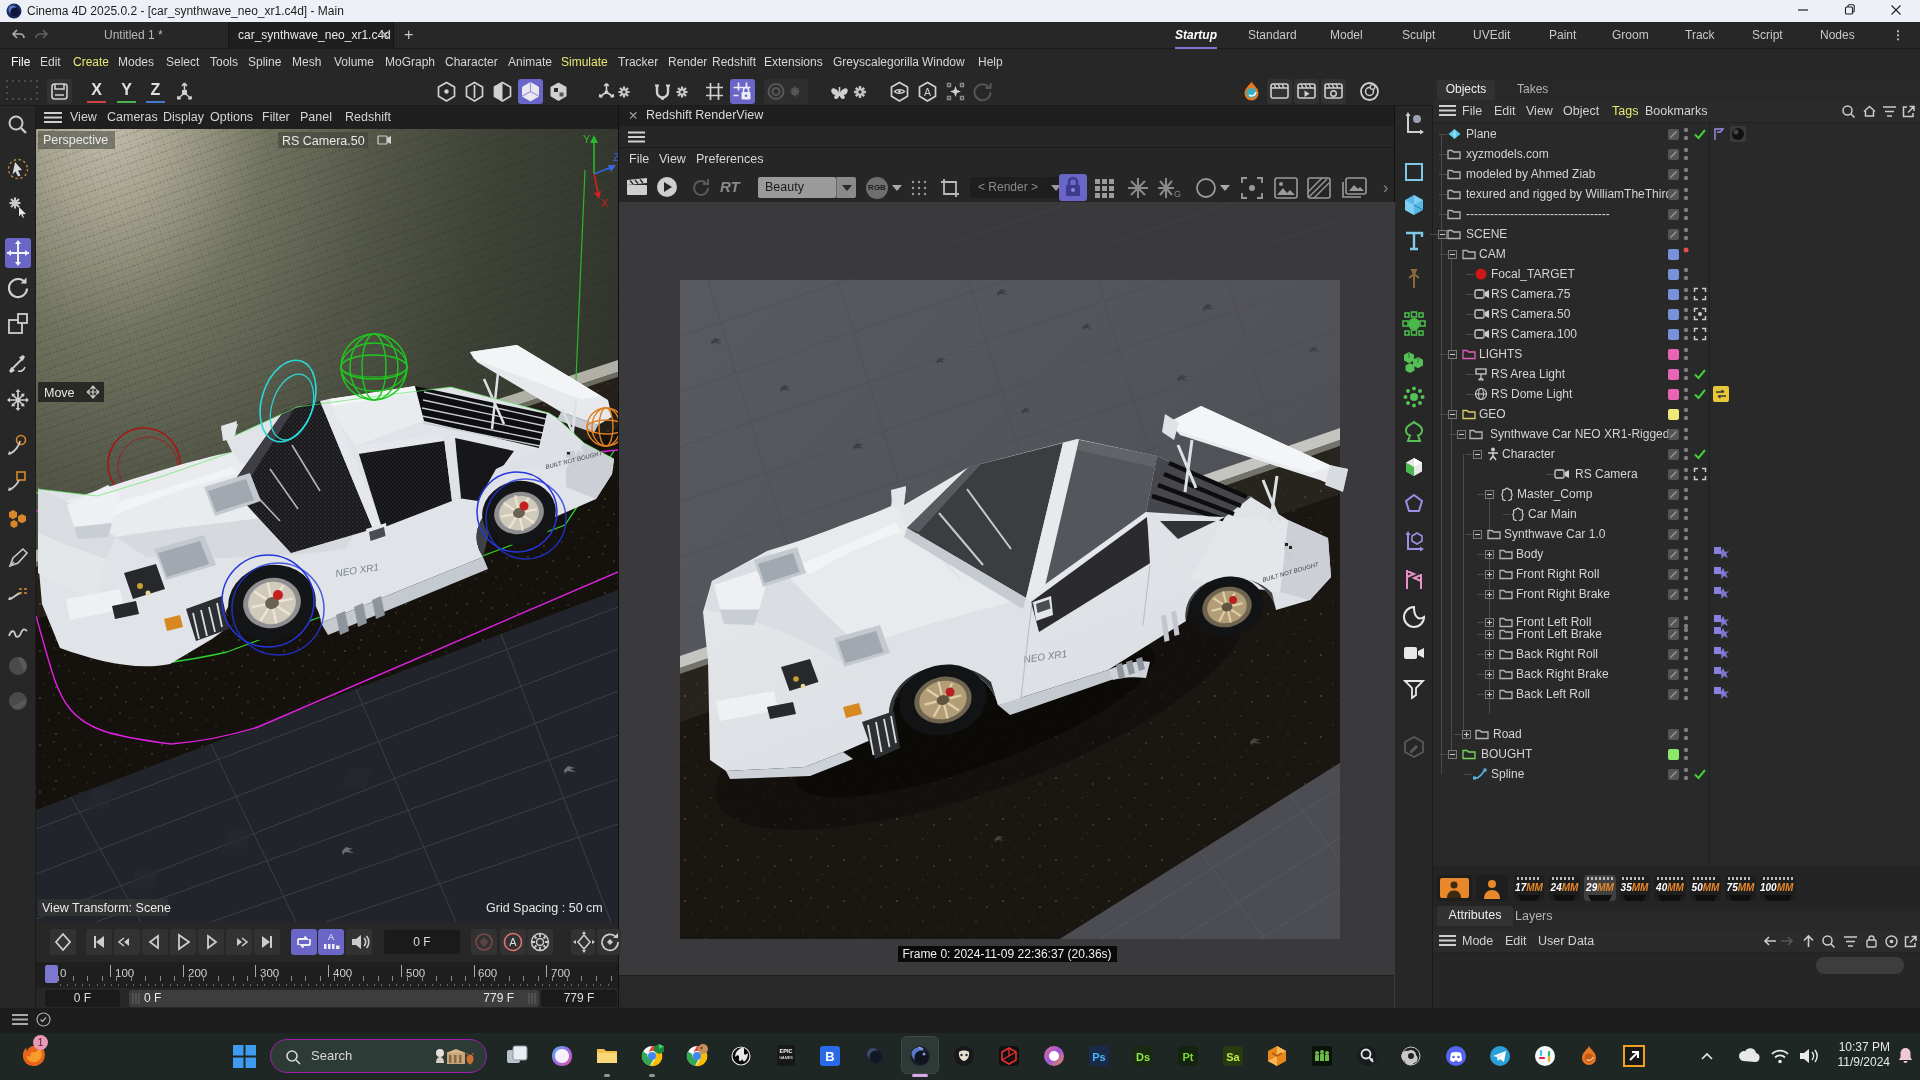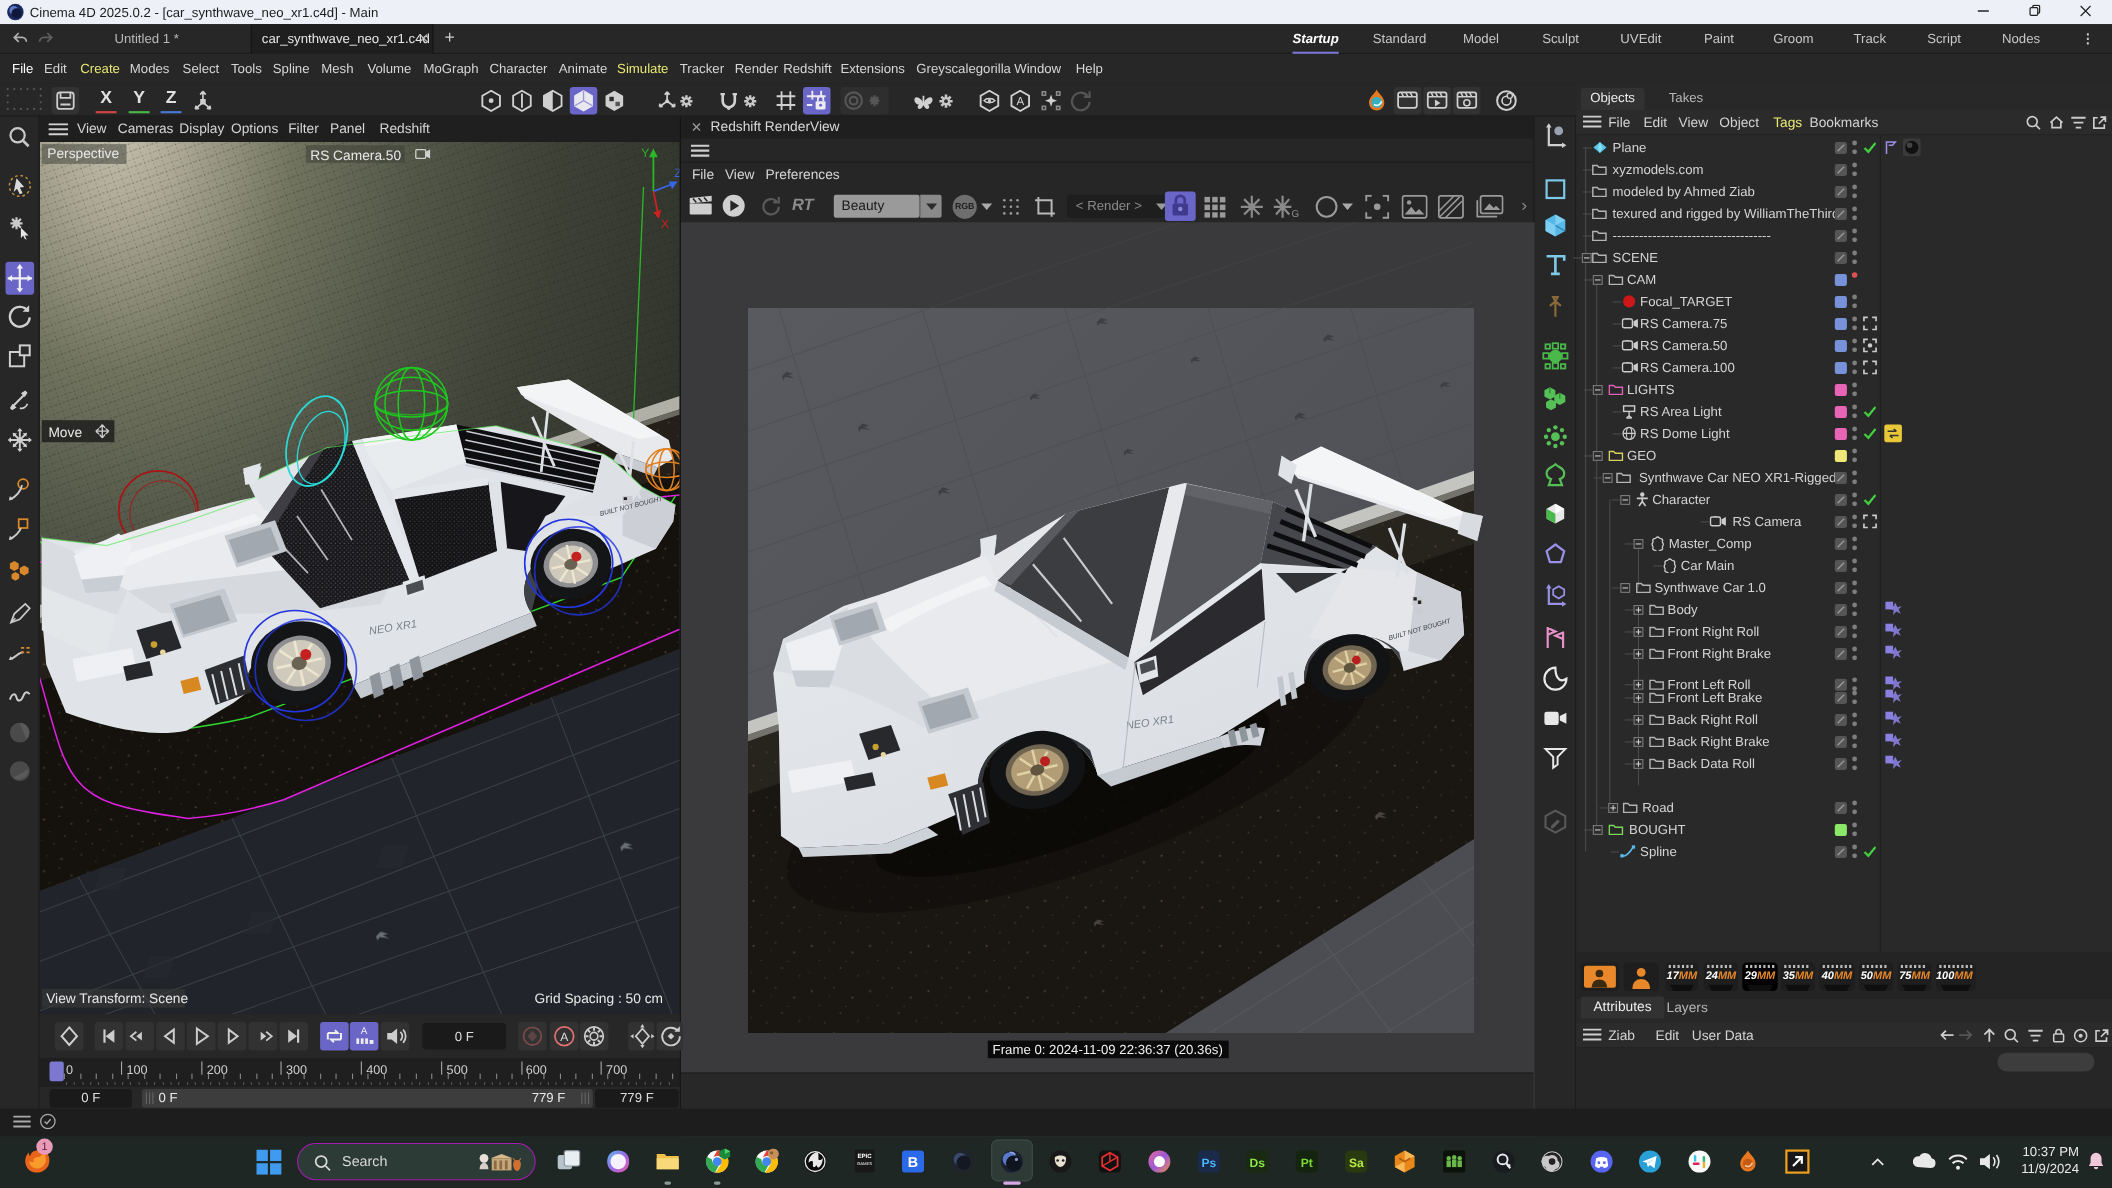--- a/index.html
+++ b/index.html
@@ -1817,21 +1817,21 @@
           </svg>
         </div>
         <div class="abs" style="left:0;top:561px;width:487px;height:20px">
           <div class="abs" style="left:44px;top:10px;width:8px;height:1px;background:#4a4a4a"></div>
           <div class="abs" style="left:52px;top:6px;width:9px;height:9px;background:#2d2d2d;border:1px solid #7a7a7a"></div>
           <div class="abs" style="left:54px;top:10px;width:5px;height:1px;background:#ccc"></div>
           <div class="abs" style="left:56px;top:8px;width:1px;height:5px;background:#ccc"></div>
           <svg class="abs" style="left:66px;top:4px" width="14" height="12" viewBox="0 0 14 12">
             <path d="M1 2.5h4l1.5 1.5H13v6.5H1z" fill="none" stroke="#b4b4b4" stroke-width="1.3"></path>
           </svg>
-          <span class="t" style="left:83px;top:3px">Back Data Roll</span>
+          <span class="t" style="left:83px;top:3px">Back Left Roll</span>
           <div class="abs" style="left:235px;top:5px;width:11px;height:11px;background:#555;border-radius:2px"><svg width="11" height="11">
               <path d="M8.5 2.5l-6 6" stroke="#999" stroke-width="1.3"></path>
             </svg></div>
           <svg class="abs" style="left:249px;top:2px" width="8" height="16">
             <circle cx="4" cy="4" r="2.2" fill="#7e7e7e"></circle>
             <circle cx="4" cy="12" r="2.2" fill="#7e7e7e"></circle>
           </svg>
           <svg class="abs" style="left:280px;top:2px" width="22" height="16">
             <rect x="1" y="1" width="7" height="7" fill="#8a80e0"></rect>
             <path d="M8 8l4 5M10 2l2 4 4-1-3 3 2 4-4-2-3 3 .5-4.5L3 7l4.5-.5z" fill="#8a80e0" opacity=".9"></path>
@@ -1921,21 +1921,21 @@
             <rect x="11" y="0" width="2" height="3" fill="#bbb"></rect>
             <rect x="15" y="0" width="2" height="3" fill="#bbb"></rect>
             <rect x="19" y="0" width="2" height="3" fill="#bbb"></rect>
             <rect x="23" y="0" width="2" height="3" fill="#bbb"></rect>
           </svg>
           <div style="position:absolute;left:0;top:7px;width:100%;text-align:center;font-size:10px;font-weight:bold;color:#fff;font-style:italic">24<span style="color:#e8882a">MM</span></div>
           <svg class="abs" style="left:0;bottom:0" width="31" height="6">
             <path d="M4 0h23l-3 6h-17z" fill="#0f0f0f"></path>
           </svg>
         </div>
-        <div class="abs" style="left:151px;top:9px;width:32px;height:26px;background:#000000;border-radius:4px;overflow:hidden">
+        <div class="abs" style="left:151px;top:9px;width:32px;height:26px;background:#404040;border-radius:4px;overflow:hidden">
           <svg class="abs" style="left:0;top:2px" width="32" height="4">
             <rect x="3" y="0" width="2" height="3" fill="#bbb"></rect>
             <rect x="7" y="0" width="2" height="3" fill="#bbb"></rect>
             <rect x="11" y="0" width="2" height="3" fill="#bbb"></rect>
             <rect x="15" y="0" width="2" height="3" fill="#bbb"></rect>
             <rect x="19" y="0" width="2" height="3" fill="#bbb"></rect>
             <rect x="23" y="0" width="2" height="3" fill="#bbb"></rect>
             <rect x="27" y="0" width="2" height="3" fill="#bbb"></rect>
           </svg>
           <div style="position:absolute;left:0;top:7px;width:100%;text-align:center;font-size:10px;font-weight:bold;color:#fff;font-style:italic">29<span style="color:#e8882a">MM</span></div>
@@ -2017,21 +2017,21 @@
           </svg>
         </div>
       </div>
   <div id="rattr">
     <div style="position:absolute;left:4px;top:-24px;width:76px;height:20px;background:#323232;border-radius:3px 3px 0 0;color:#eee;text-align:center;line-height:19px;font-size:12.5px">Attributes</div>
     <span class="t" style="left:82px;top:-21px;color:#b5b5b5;font-size:12.5px">Layers</span>
     <div style="position:absolute;left:0;top:0;width:100%;height:23px;background:#2b2b2b;border-bottom:1px solid #222">
       <svg class="abs" style="left:6px;top:5px" width="17" height="12" viewBox="0 0 17 12">
             <path d="M0 1h17M0 5.5h17M0 10h17" stroke="#cfcfcf" stroke-width="1.8"></path>
           </svg>
-      <span class="t" style="left:29px;top:4px;color:#d2d2d2;font-size:12.5px">Ziab</span>
+      <span class="t" style="left:29px;top:4px;color:#d2d2d2;font-size:12.5px">Mode</span>
           <span class="t" style="left:72px;top:4px;color:#d2d2d2;font-size:12.5px">Edit</span>
           <span class="t" style="left:105px;top:4px;color:#d2d2d2;font-size:12.5px">User Data</span>
       <svg class="abs" style="left:330px;top:5px" width="14" height="12" viewBox="0 0 14 12">
             <path d="M13 6H2M6 2L2 6l4 4" fill="none" stroke="#ccc" stroke-width="1.6"></path>
           </svg>
       <svg class="abs" style="left:347px;top:5px" width="14" height="12" viewBox="0 0 14 12">
             <path d="M1 6h11M8 2l4 4-4 4" fill="none" stroke="#555" stroke-width="1.6"></path>
           </svg>
       <svg class="abs" style="left:369px;top:4px" width="13" height="14" viewBox="0 0 13 14">
             <path d="M6.5 13V2M2 6.5L6.5 2 11 6.5" fill="none" stroke="#ccc" stroke-width="1.6"></path>

